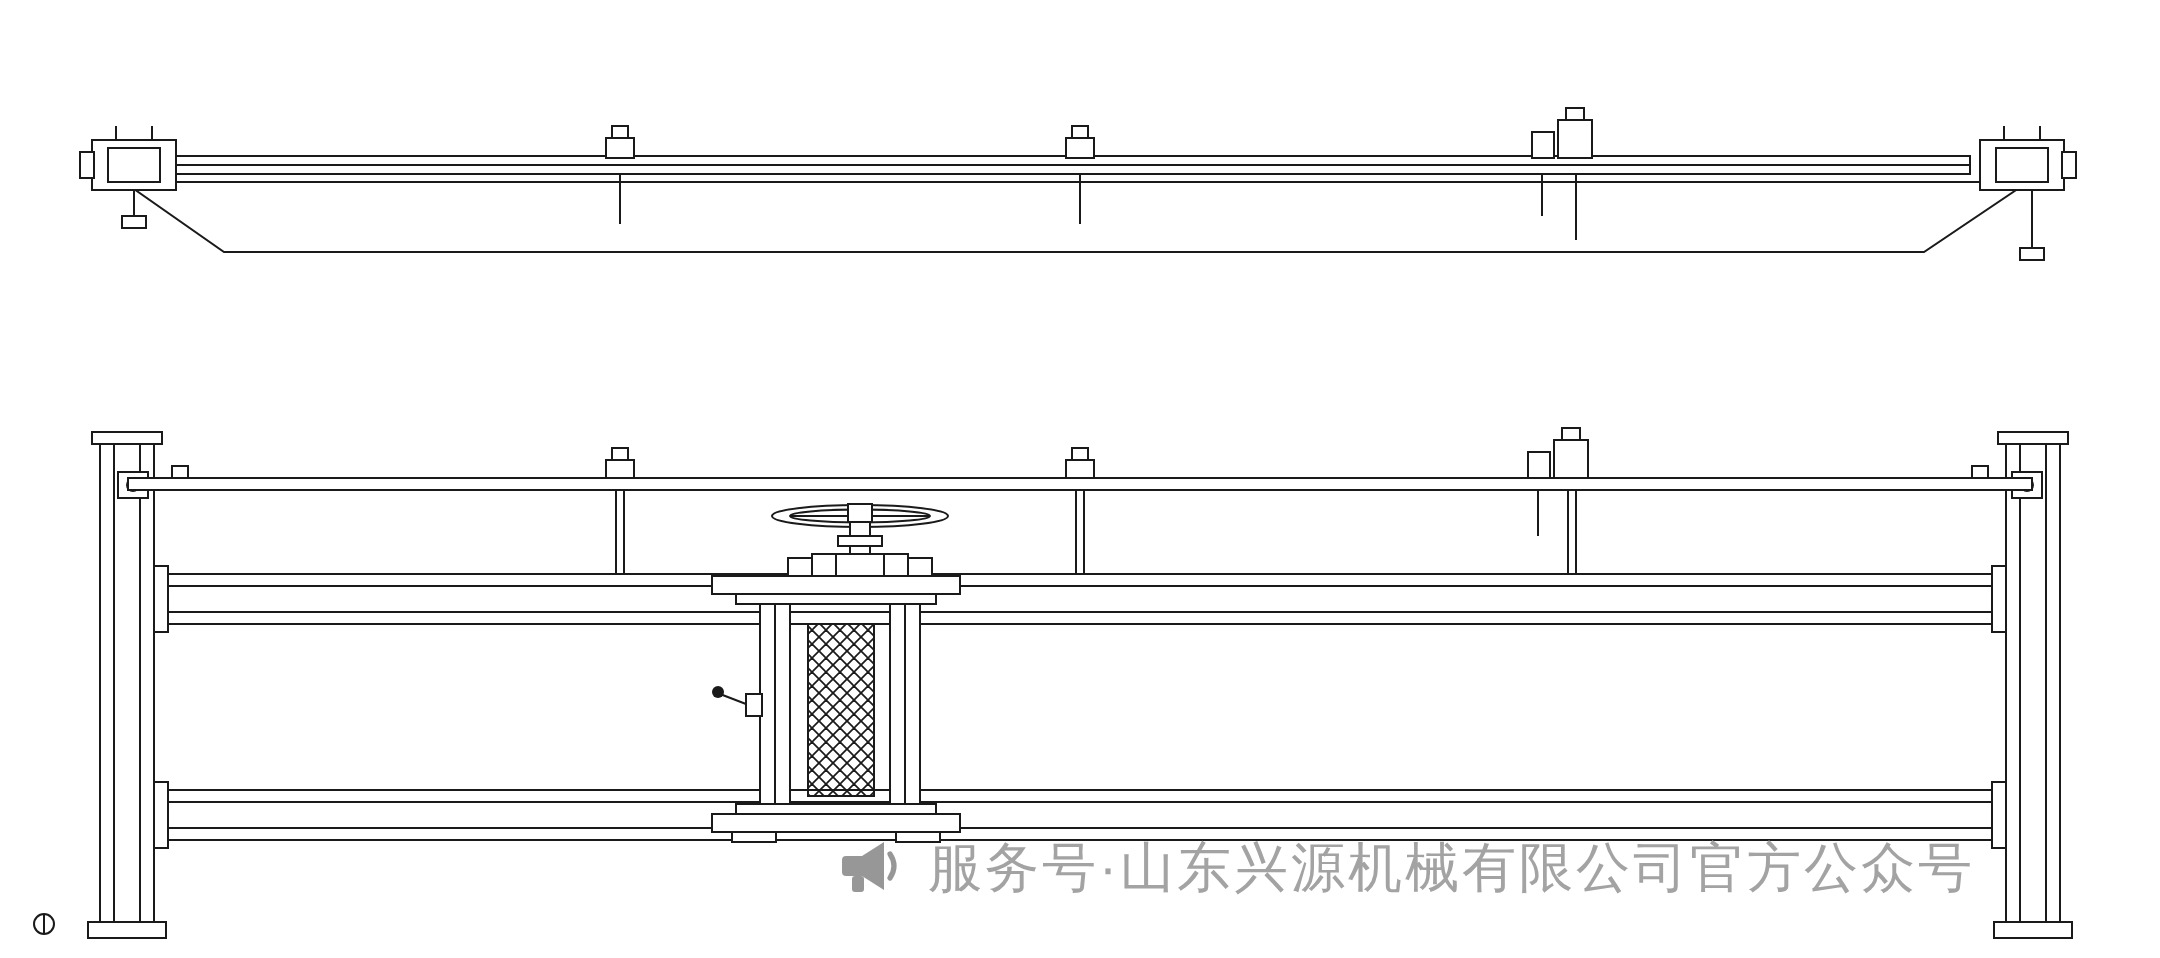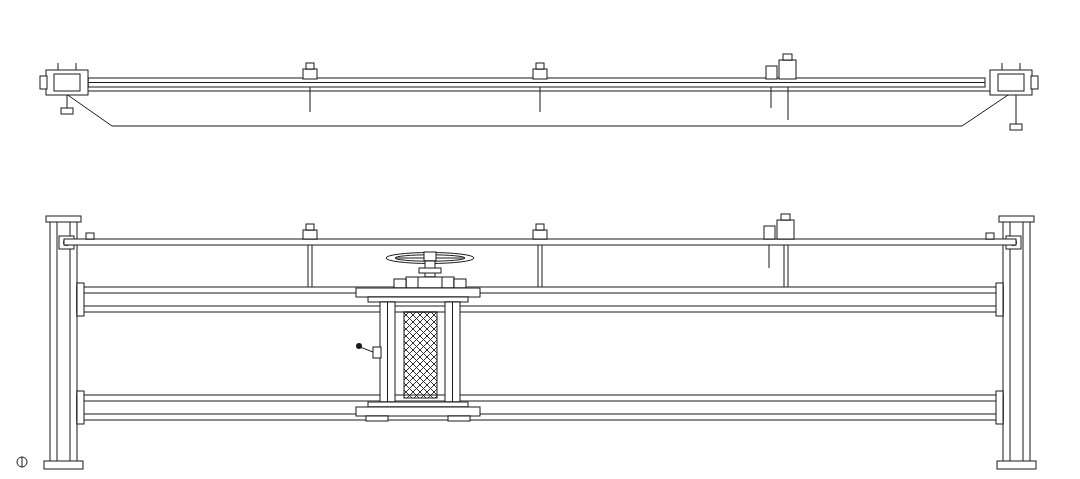--- a/index.html
+++ b/index.html
@@ -189,14 +189,22 @@
         <rect x="448" y="416" width="22" height="5" class="fillw"></rect>
       </g>
 
       <g>
         <circle cx="22" cy="462" r="5" class="ln"></circle>
         <line x1="22" y1="457" x2="22" y2="467" class="ln"></line>
       </g>
     </g>
   </svg>
 
+  <div class="watermark">
+    <svg class="wm-icon" width="36" height="30" viewBox="0 0 36 30">
+      <path d="M3 11 Q3 9 5 9 L13 9 L24 2 L24 26 L13 19 L5 19 Q3 19 3 17 Z" fill="#8f8f8f"></path>
+      <rect x="8" y="19" width="6" height="8" rx="1.5" fill="#8f8f8f"></rect>
+      <path d="M27 8 Q31 14 27 20" stroke="#8f8f8f" stroke-width="2.6" fill="none" stroke-linecap="round"></path>
+    </svg>
+    <span class="watermark-text">服务号·山东兴源机械有限公司官方公众号</span>
+  </div>
 
 </div>
 
 </body></html>

